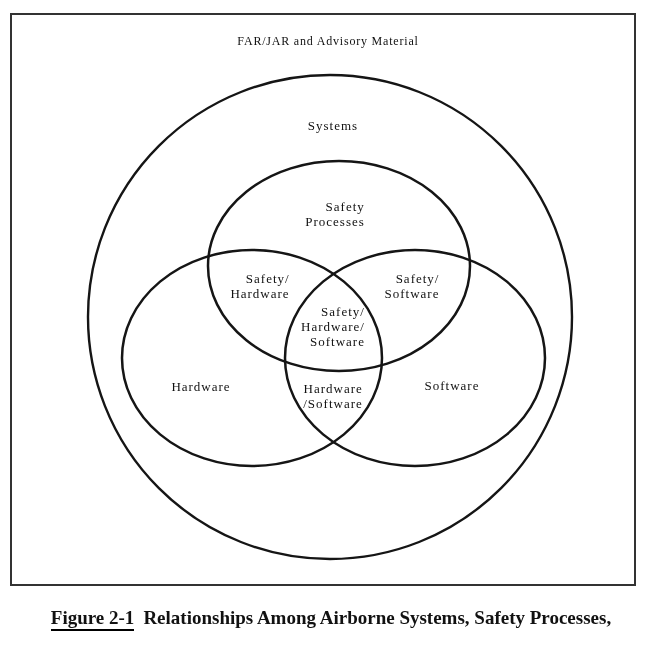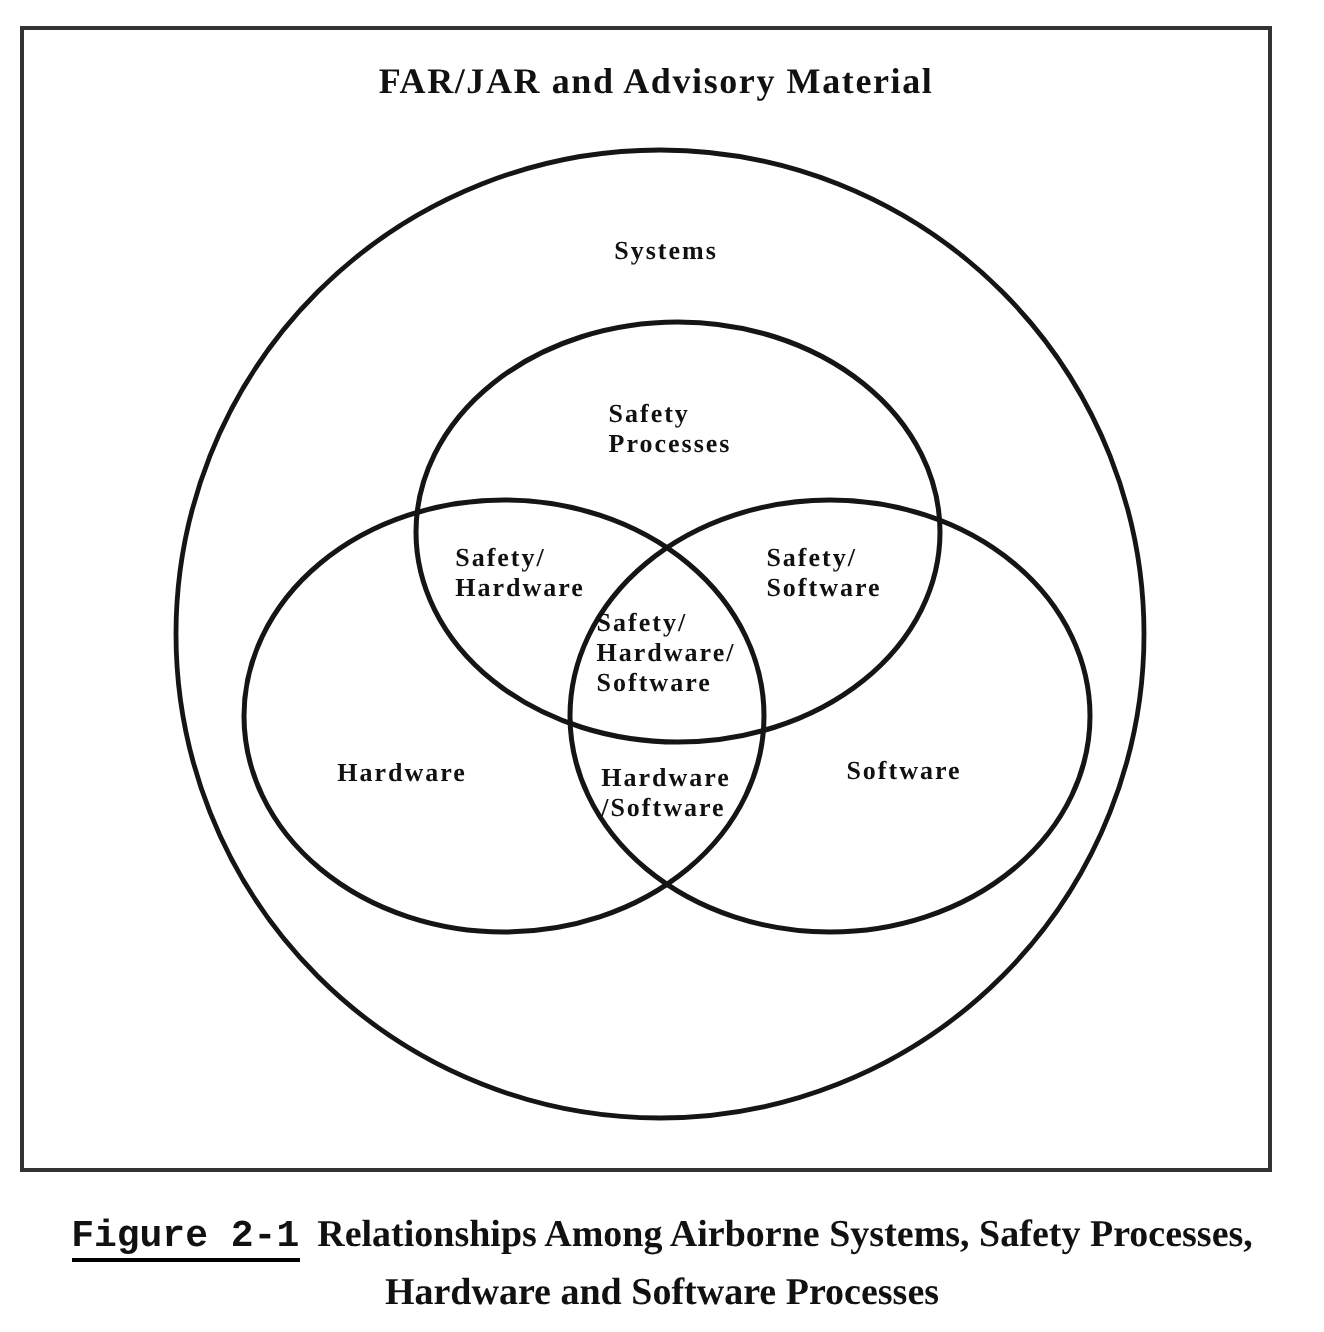--- a/index.html
+++ b/index.html
@@ -29,30 +29,30 @@
     top: 0;
     width: 662px;
     height: 666px;
     pointer-events: none;
   }
   .frame-title {
     position: absolute;
     left: 328px;
     top: 41px;
     transform: translate(-50%, -50%);
-    font-weight: bold;
-    font-size: 18px;
+    font-weight: normal;
+    font-size: 12px;
     letter-spacing: 0.8px;
     white-space: nowrap;
   }
   .vlabel {
     position: absolute;
     transform: translate(-50%, -50%);
-    text-align: left;
-    font-weight: bold;
+    text-align: right;
+    font-weight: normal;
     font-size: 13px;
     letter-spacing: 1px;
     line-height: 15px;
     white-space: pre-line;
   }
   .lbl-systems            { left: 333px; top: 125px; }
   .lbl-safety-assessment  { left: 335px; top: 214px; }
   .lbl-safety-hardware    { left: 260px; top: 286px; }
   .lbl-safety-software    { left: 412px; top: 286px; }
   .lbl-safety-hw-sw       { left: 333px; top: 326px; }
@@ -67,21 +67,20 @@
     text-align: center;
     font-weight: bold;
     font-size: 19px;
     line-height: 29px;
   }
   .caption .figref {
     border-bottom: 2.5px solid #000000;
     margin-right: 9px;
     display: inline-block;
     line-height: 22px;
-    font-family: Liberation Mono, monospace;
   }
 </style>
 </head>
 <body>
 
 <div class="figure-frame"></div>
 
 <svg class="venn-svg" viewBox="0 0 662 666" xmlns="http://www.w3.org/2000/svg">
   <ellipse cx="330" cy="317" rx="242" ry="242" fill="none" stroke="#151515" stroke-width="2.4"></ellipse>
   <ellipse cx="339" cy="266" rx="131" ry="105" fill="none" stroke="#151515" stroke-width="2.5"></ellipse>
@@ -110,16 +109,13 @@
 
 <div class="vlabel lbl-software">Software</div>
 
 <div class="vlabel lbl-hardware-software">Hardware
 /Software</div>
 
 <div class="caption">
   <div>
     <span class="figref">Figure 2-1</span><span>Relationships Among Airborne Systems, Safety Processes,</span>
   </div>
-  <div>
-    <span>Hardware and Software Processes</span>
-  </div>
 </div>
 
 </body></html>

